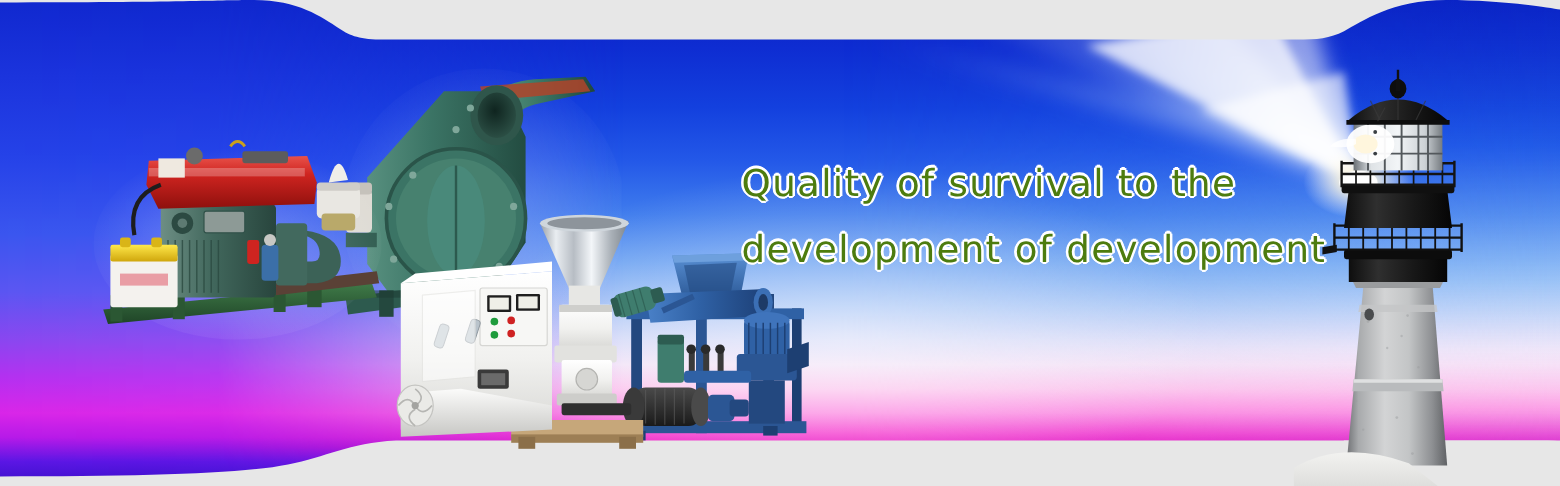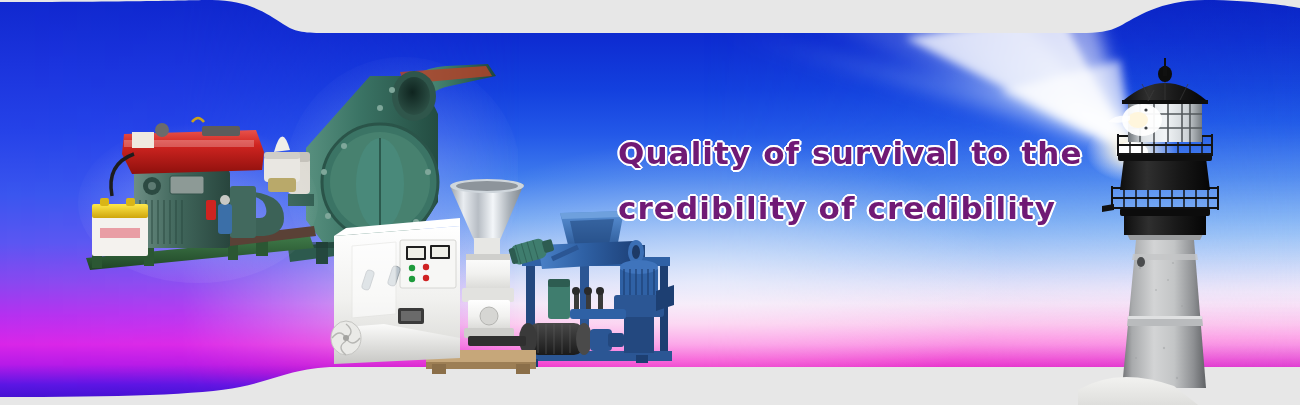--- a/index.html
+++ b/index.html
@@ -83,25 +83,25 @@
 
   
   .slogan{
     position:absolute;
     left:618px; top:126px;
     width:470px;
     z-index:30;
   }
   .slogan-line{
     font-family:"DejaVu Sans", sans-serif;
-    font-weight:bold;
+    font-weight:normal;
     font-size:31px;
     letter-spacing:1.1px;
     line-height:55px;
-    color:#701a75;
+    color:#4d7c0f;
     white-space:nowrap;
     text-shadow:
        1.6px 0 0 #fff, -1.6px 0 0 #fff, 0 1.6px 0 #fff, 0 -1.6px 0 #fff,
        1.2px 1.2px 0 #fff, -1.2px 1.2px 0 #fff, 1.2px -1.2px 0 #fff, -1.2px -1.2px 0 #fff,
        2.2px 0 0 #fff, -2.2px 0 0 #fff, 0 2.2px 0 #fff, 0 -2.2px 0 #fff;
   }
 
   
   .art{ position:absolute; }
   #engine   { left:78px;  top:108px; width:240px; height:180px; z-index:14;}
@@ -580,21 +580,21 @@
     <rect x="85" y="8" width="4" height="10" fill="#101010"></rect>
     <line x1="87" y1="0" x2="87" y2="10" stroke="#101010" stroke-width="2"></line>
 
     <ellipse cx="63" cy="204" rx="4" ry="5" fill="#4a4c4e"></ellipse>
 
     <path d="M0 350 L0 332 q40 -24 96 -4 L124 350 Z" fill="url(#lhGround)"></path>
   </svg>
 
   <div class="slogan">
     <div class="slogan-line">Quality of survival to the</div>
-    <div class="slogan-line">credibility of credibility</div>
+    <div class="slogan-line">development of development</div>
   </div>
 
   <svg class="wave-top" viewBox="0 0 1300 60" preserveAspectRatio="none">
     <path d="M0 0 L1300 0 L1300 8 C1290 6 1250 0 1205 0
              C1160 0 1135 18 1120 26 C1108 32 1098 33 1080 33
              L320 33 C300 33 292 30 283 24 C268 14 248 0 212 0
              C186 0 150 2 0 2 Z" fill="#e7e7e7"></path>
   </svg>
 
   <svg class="wave-bottom" viewBox="0 0 1300 80" preserveAspectRatio="none">

